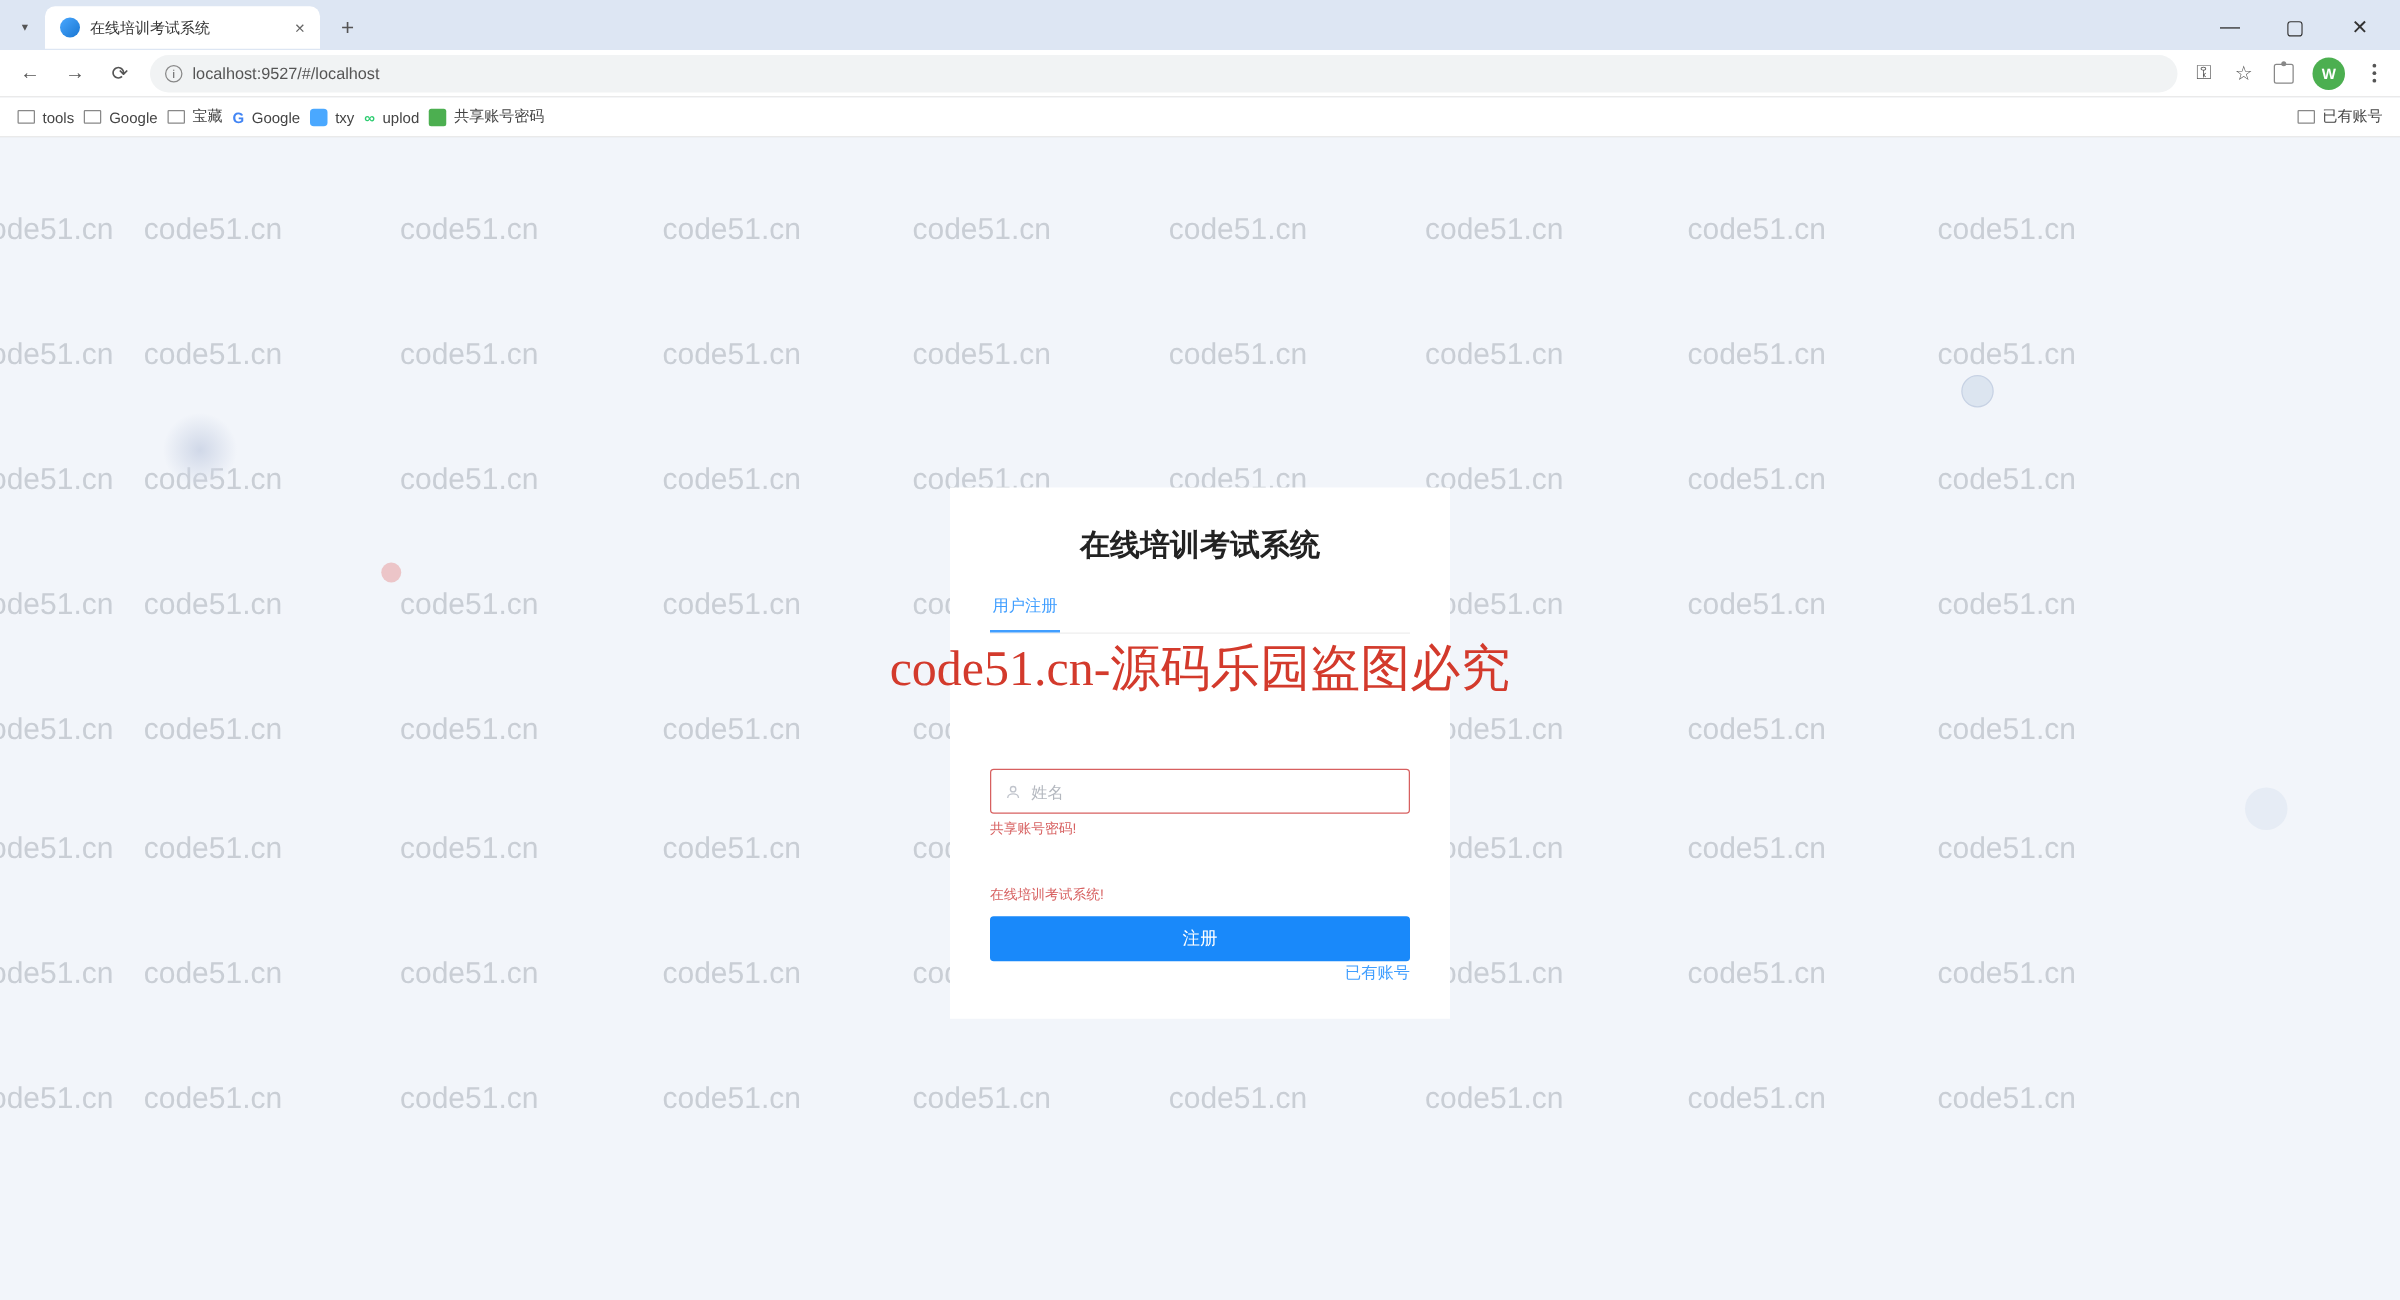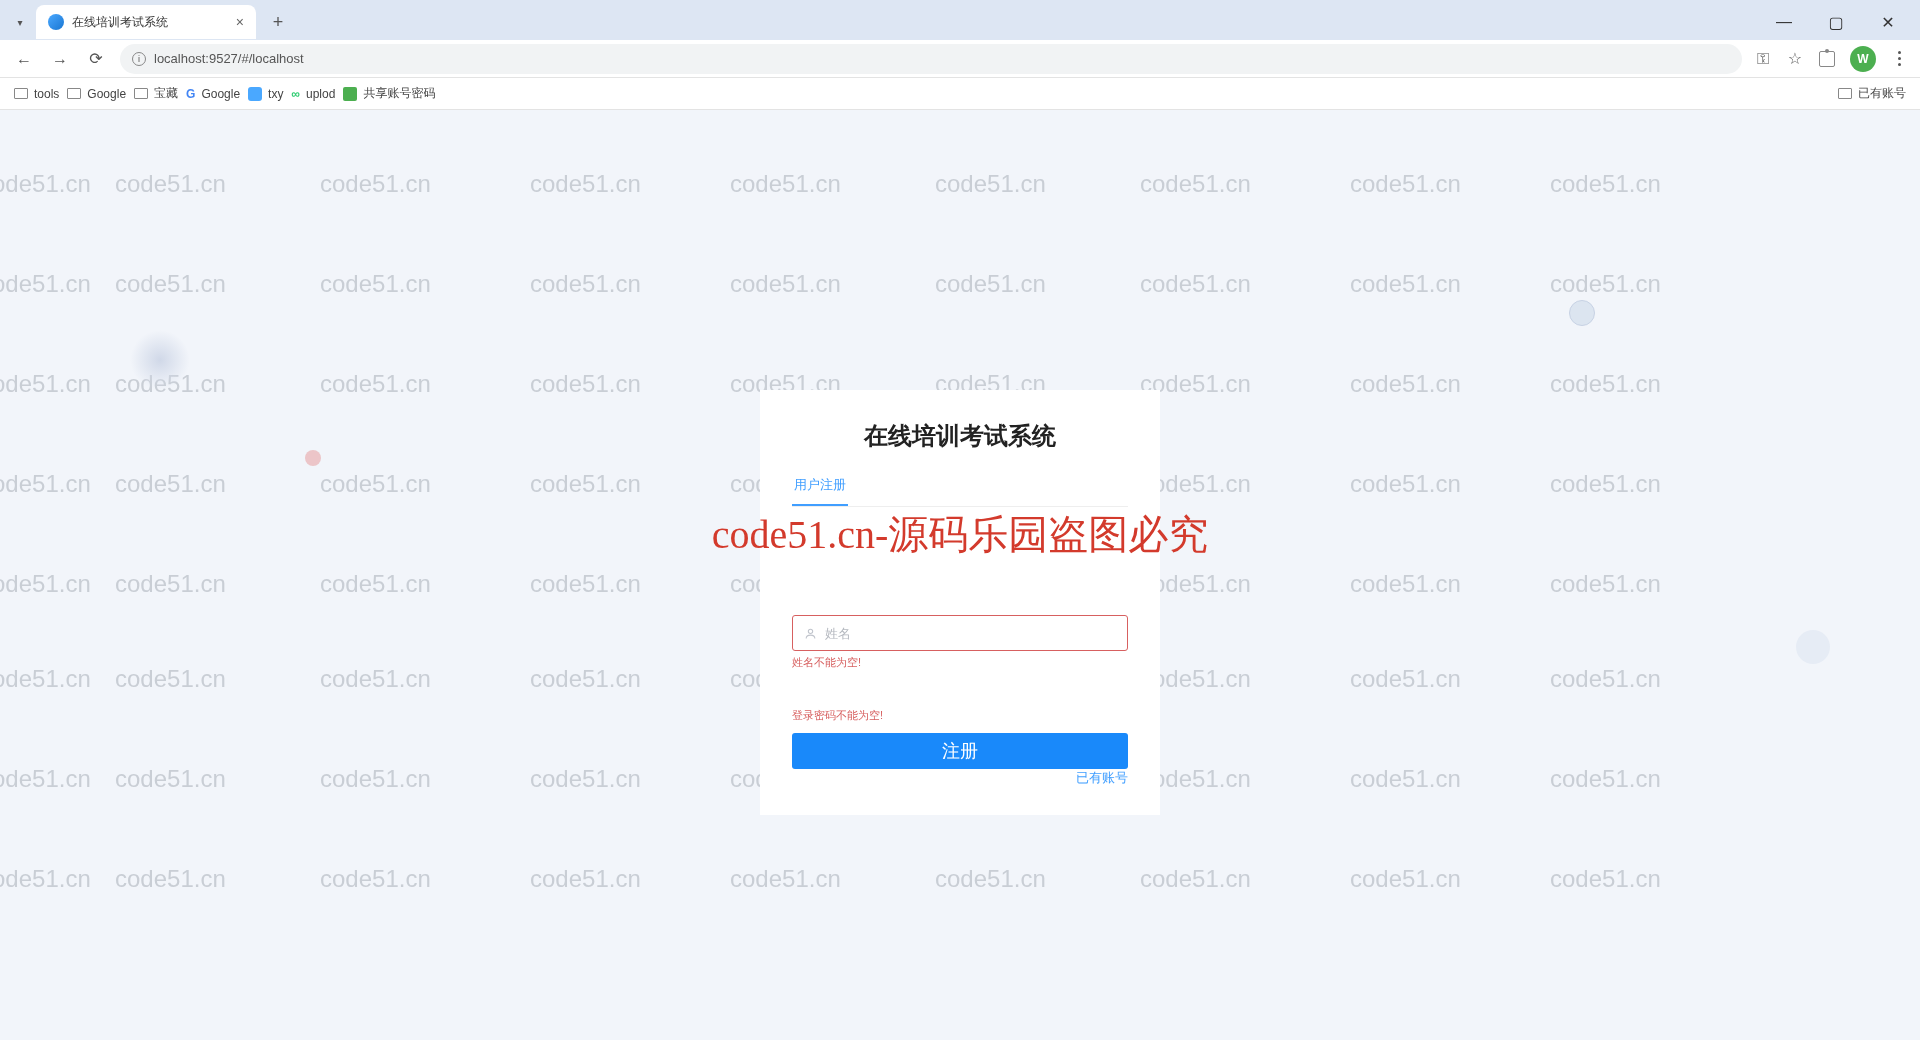--- a/index.html
+++ b/index.html
@@ -49,21 +49,21 @@
     
     .form-row { margin-bottom: 6px; margin-top: 38px; }
     .input-wrap { display: flex; align-items: center; border: 1px solid #dcdfe6; border-radius: 3px; height: 36px; padding: 0 10px; gap: 8px; background: #fff; }
     .input-wrap.error { border-color: #d76060; }
     .input-icon { color: #c0c4cc; font-size: 13px; width: 14px; display: flex; align-items: center; justify-content: center; }
     .input-field { border: none; outline: none; flex: 1; font-size: 13px; color: #606266; background: transparent; }
     .input-field::placeholder { color: #b4b8bf; }
     .err-msg { color: #d76060; font-size: 11px; margin-top: 4px; margin-bottom: 8px; min-height: 14px; }
     .spacer { height: 54px; }
     
-    .submit-btn { width: 100%; height: 36px; background: #1989fa; color: #fff; border: none; border-radius: 3px; font-size: 18px; cursor: pointer; margin-top: 2px; }
+    .submit-btn { width: 100%; height: 36px; background: #1989fa; color: #fff; border: none; border-radius: 3px; font-size: 14px; cursor: pointer; margin-top: 2px; }
     
     .bottom-link { text-align: right; font-size: 13px; }
     .bottom-link a { color: #409eff; text-decoration: none; cursor: pointer; }
     
     
     .deco-circle { position: absolute; border-radius: 50%; }
     
     .star-icon::before { content: "☆"; }
     .ext-icon { width: 16px; height: 16px; border: 1px solid #888; border-radius: 2px; position: relative; }
     .ext-icon::after { content: ""; position: absolute; width: 4px; height: 4px; background: #888; border-radius: 50%; top: -3px; left: 5px; }
@@ -242,25 +242,25 @@
     <div class="form-row">
       <div class="input-wrap error">
         <span class="input-icon">
           <svg width="13" height="13" viewBox="0 0 24 24" fill="none" stroke="#c0c4cc" stroke-width="2">
               <circle cx="12" cy="8" r="4"></circle>
               <path d="M4 21c0-4 4-6 8-6s8 2 8 6"></path>
             </svg>
         </span>
         <input class="input-field" placeholder="姓名" style="">
       </div>
-      <div class="err-msg">姓名不能为空!</div>
+      <div class="err-msg">共享账号密码!</div>
     </div>
     
     <div class="form-row">
-      <div class="err-msg">登录密码不能为空!</div>
+      <div class="err-msg">在线培训考试系统!</div>
     </div>
     
     <button class="submit-btn">注册</button>
     
     <div class="bottom-link">
       <a>已有账号</a>
     </div>
   </div>
 </div>
 

